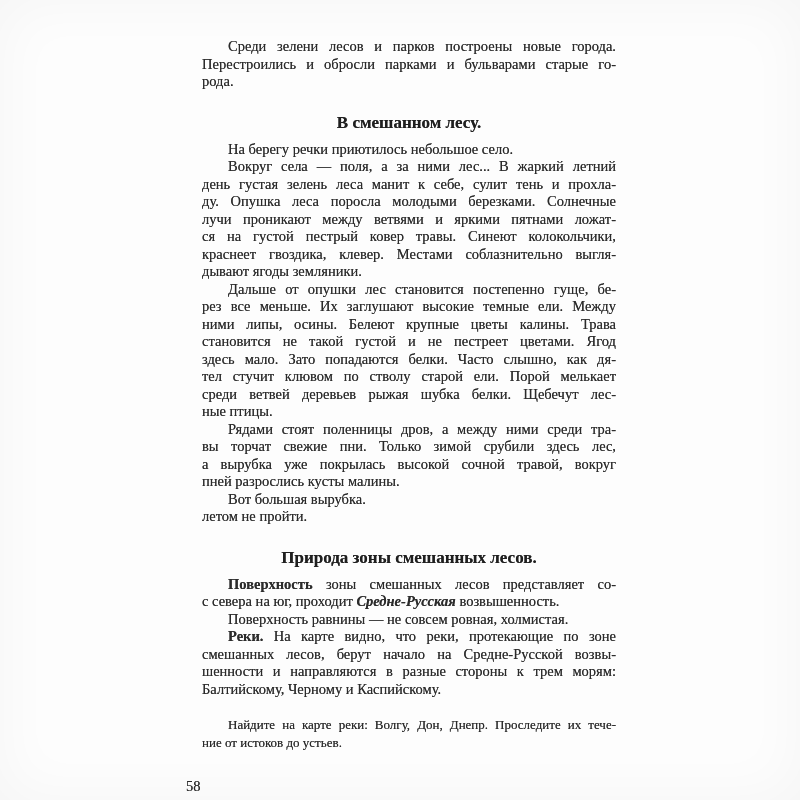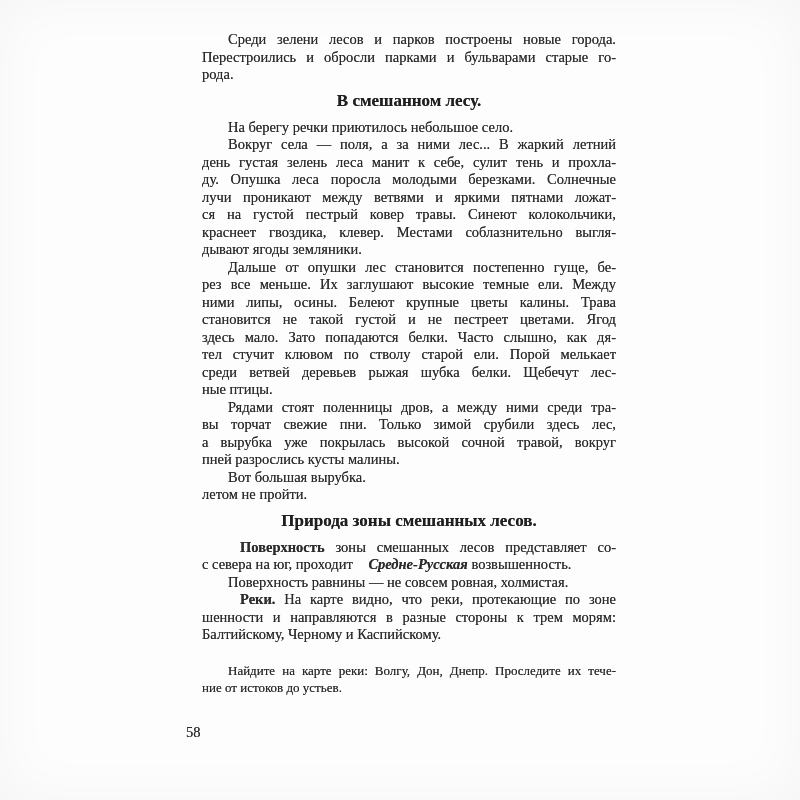--- a/index.html
+++ b/index.html
@@ -11,42 +11,42 @@
   .page {
     position: relative;
     width: 800px; height: 800px;
     background: #fdfdfd;
     box-shadow: inset 0 0 60px rgba(0,0,0,0.035);
     color: #2b2b2b;
     overflow: hidden;
   }
   .text-block {
     position: absolute;
-    left: 202px; top: 31px;
+    left: 202px; top: 38px;
     width: 414px;
   }
   .para {
     font-size: 14.5px;
     line-height: 17.5px;
     text-shadow: 0 0 0.35px rgba(43,43,43,0.75);
   }
   .para .line { text-align: justify; text-align-last: justify; }
   .para .line.last { text-align: left; text-align-last: left; }
   .para .line.first { text-indent: 26px; text-align: right; }
   .para.small { font-size: 13px; margin-top: 18px; }
   .heading {
     font-size: 17px;
     font-weight: bold;
     line-height: 20px;
     text-align: center;
-    margin: 7px 0 8px 0;
+    margin: 22px 0 8px 0;
     color: #1f1f1f;
     text-shadow: 0 0 0.4px rgba(31,31,31,0.8);
   }
-  .b { font-weight: bold; margin-left: 12px; }
+  .b { font-weight: bold; }
   .i { font-style: italic; }
   .page-number {
     margin-top: 27px;
     margin-left: -16px;
     font-size: 14.5px;
     text-shadow: 0 0 0.35px rgba(43,43,43,0.75);
   }
 </style>
 </head>
 <body>
@@ -97,20 +97,21 @@
         <div class="heading">Природа зоны смешанных лесов.</div>
         <div class="para">
           <div class="line first"><span class="b">Поверхность</span><span> зоны смешанных лесов представляет со-</span></div>
           <div class="line last"><span>с севера на юг, проходит </span><span class="b i">Средне-Русская</span><span> возвышенность.</span></div>
         </div>
         <div class="para">
           <div class="line first last"><span>Поверхность равнины — не совсем ровная, холмистая.</span></div>
         </div>
         <div class="para">
           <div class="line first"><span class="b">Реки.</span><span> На карте видно, что реки, протекающие по зоне</span></div>
+          <div class="line"><span>смешанных лесов, берут начало на Средне-Русской возвы-</span></div>
           <div class="line"><span>шенности и направляются в разные стороны к трем морям:</span></div>
           <div class="line last"><span>Балтийскому, Черному и Каспийскому.</span></div>
         </div>
         <div class="para small">
           <div class="line first"><span>Найдите на карте реки: Волгу, Дон, Днепр. Проследите их тече-</span></div>
           <div class="line last"><span>ние от истоков до устьев.</span></div>
         </div>
       </div>
     <div class="page-number">58</div>
   </div>

